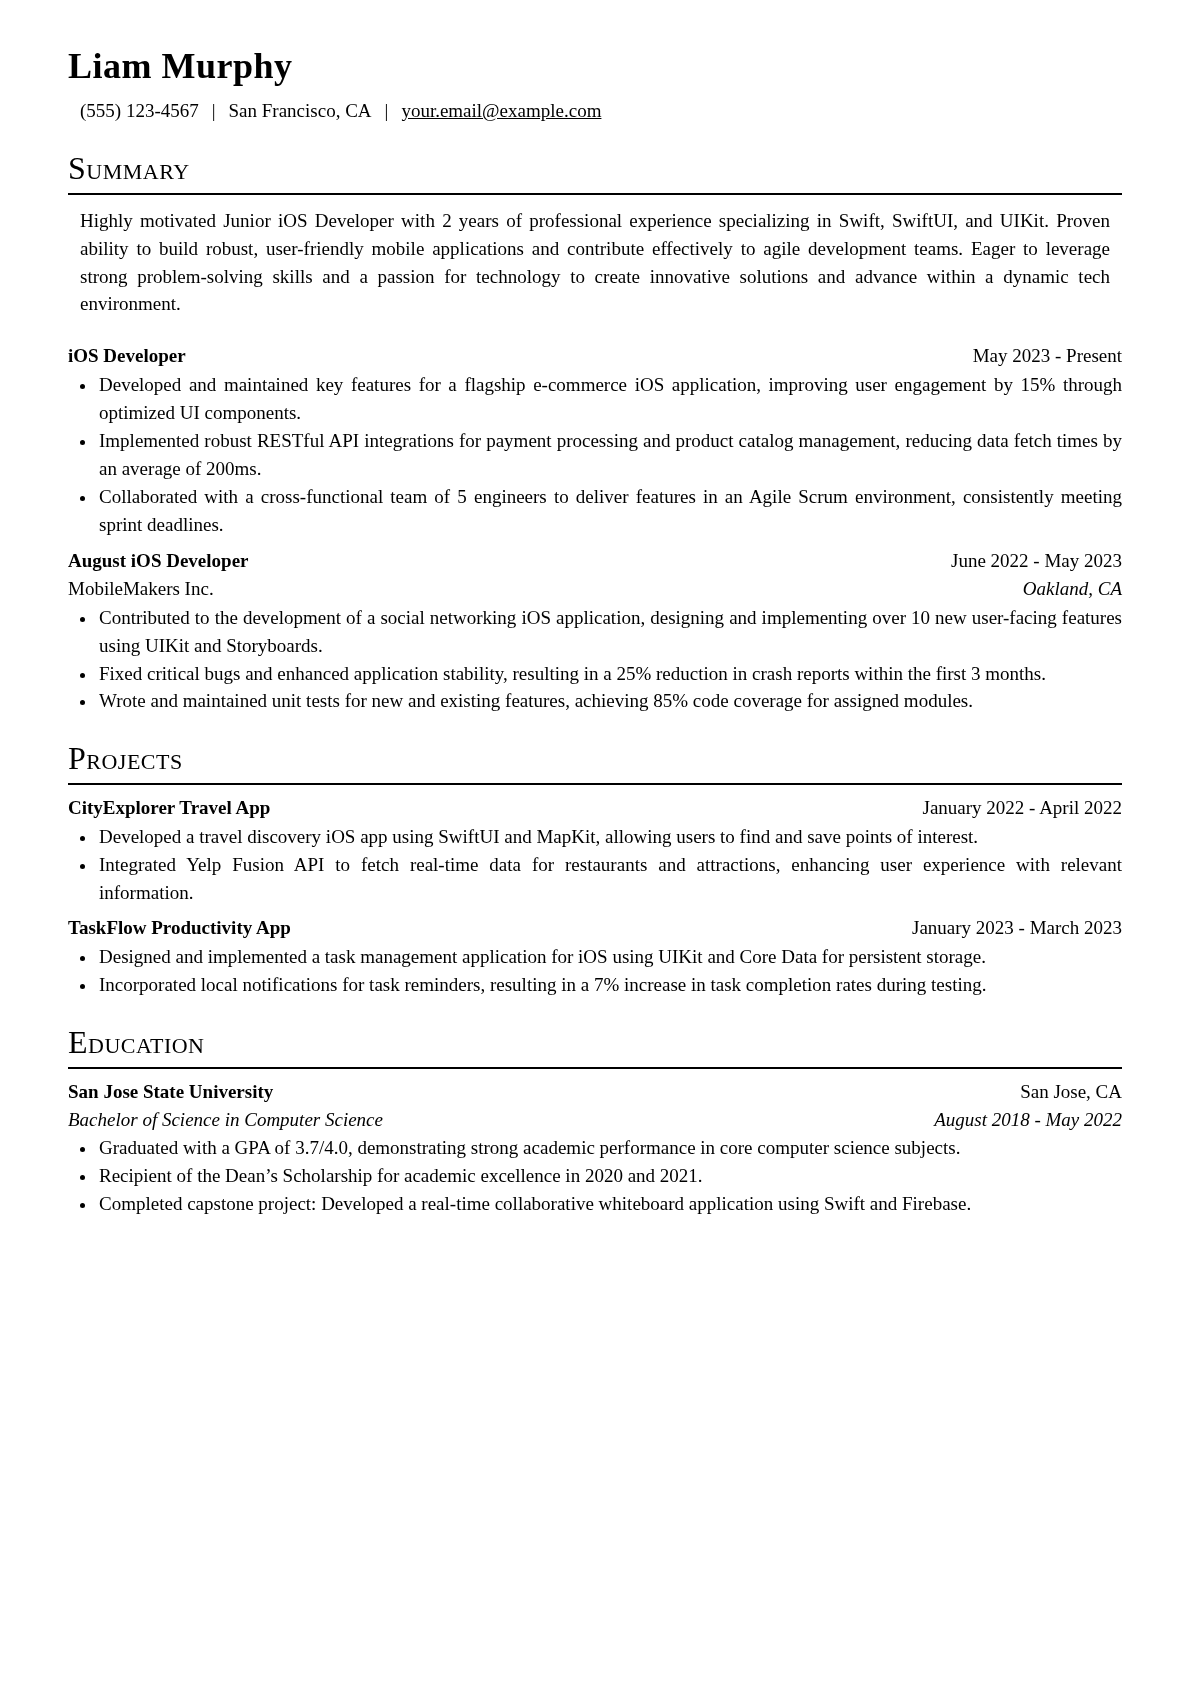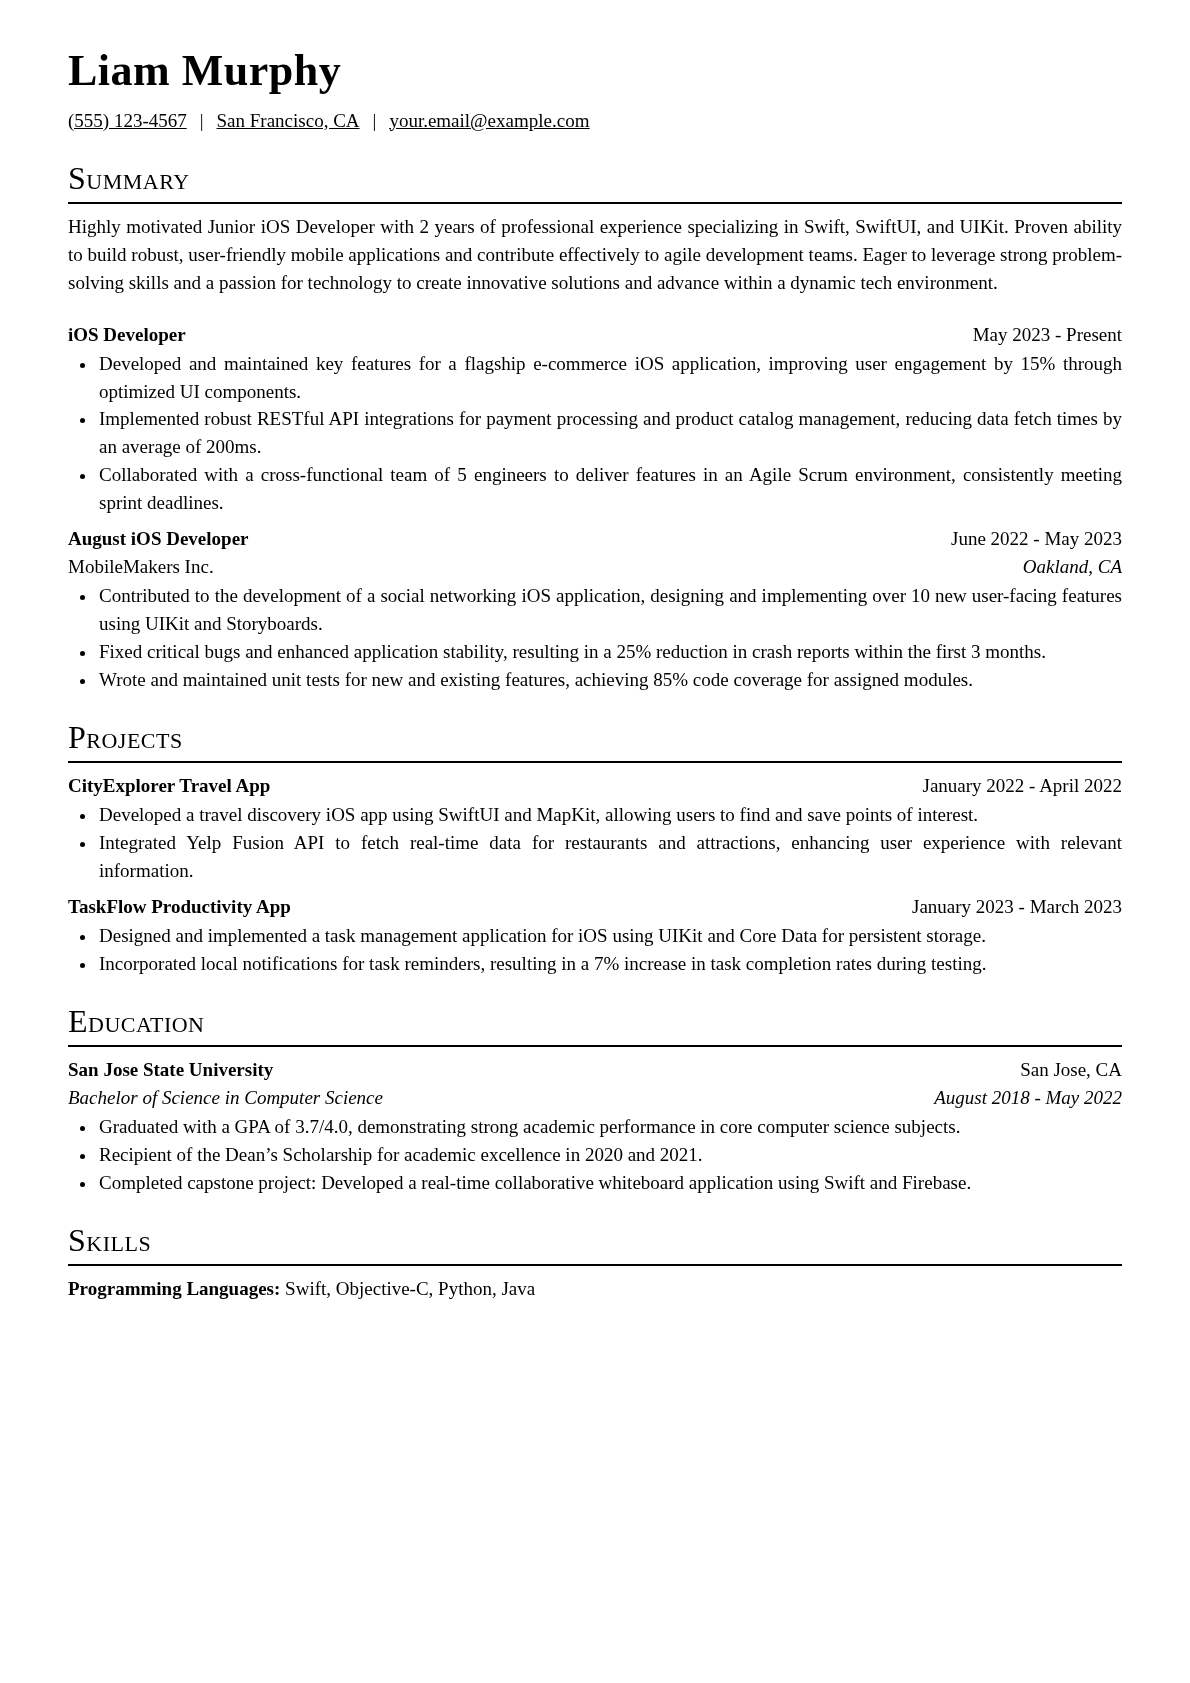--- a/index.html
+++ b/index.html
@@ -9,45 +9,45 @@
     height: 1683px;
     background: #ffffff;
     color: #000000;
     font-family: "Liberation Serif", serif;
     font-size: 19px;
     line-height: 1.47;
     padding: 46px 68px 0 68px;
     overflow: hidden;
   }
   .name {
-    font-size: 44px;
+    font-size: 36px;
     font-weight: bold;
     margin: 0 0 10px 0;
     line-height: 1.15;
     letter-spacing: 0.5px;
   }
-  .contact-line { margin: 0 0 6px 0; text-decoration: underline; }
+  .contact-line { margin: 0 0 6px 12px; }
   .contact-sep { margin: 0 13px; }
   .email-link { text-decoration: underline; color: #000; cursor: pointer; }
 
   .section { margin-top: 24px; }
   .section-title {
     font-variant: small-caps;
     font-size: 32px;
     line-height: 1.2;
     letter-spacing: 0.5px;
     padding-bottom: 5px;
     border-bottom: 2.5px solid #000;
     margin-bottom: 9px;
   }
   .para {
     text-align: justify;
     hyphens: auto;
     -webkit-hyphens: auto;
-    margin: 0;
+    margin: 12px;
   }
   .entry { margin-top: 8px; }
   .entry:first-of-type { margin-top: 0; }
   .entry-row {
     display: flex;
     justify-content: space-between;
     align-items: flex-start;
   }
   .entry-title { font-weight: bold; }
   .italic { font-style: italic; }
@@ -149,18 +149,14 @@
         <span class="italic">August 2018 - May 2022</span>
       </div>
       <ul class="bullets">
         <li>Graduated with a GPA of 3.7/4.0, demonstrating strong academic performance in core computer science subjects.</li>
         <li>Recipient of the Dean’s Scholarship for academic excellence in 2020 and 2021.</li>
         <li>Completed capstone project: Developed a real-time collaborative whiteboard application using Swift and Firebase.</li>
       </ul>
     </div>
   </div>
 
-  <div class="section">
-    <div class="section-title">Skills</div>
-    <p class="skills-line"><span class="skills-label">Programming Languages:</span> <span>Swift, Objective-C, Python, Java</span></p>
-  </div>
 
 </div>
 
 </body></html>

